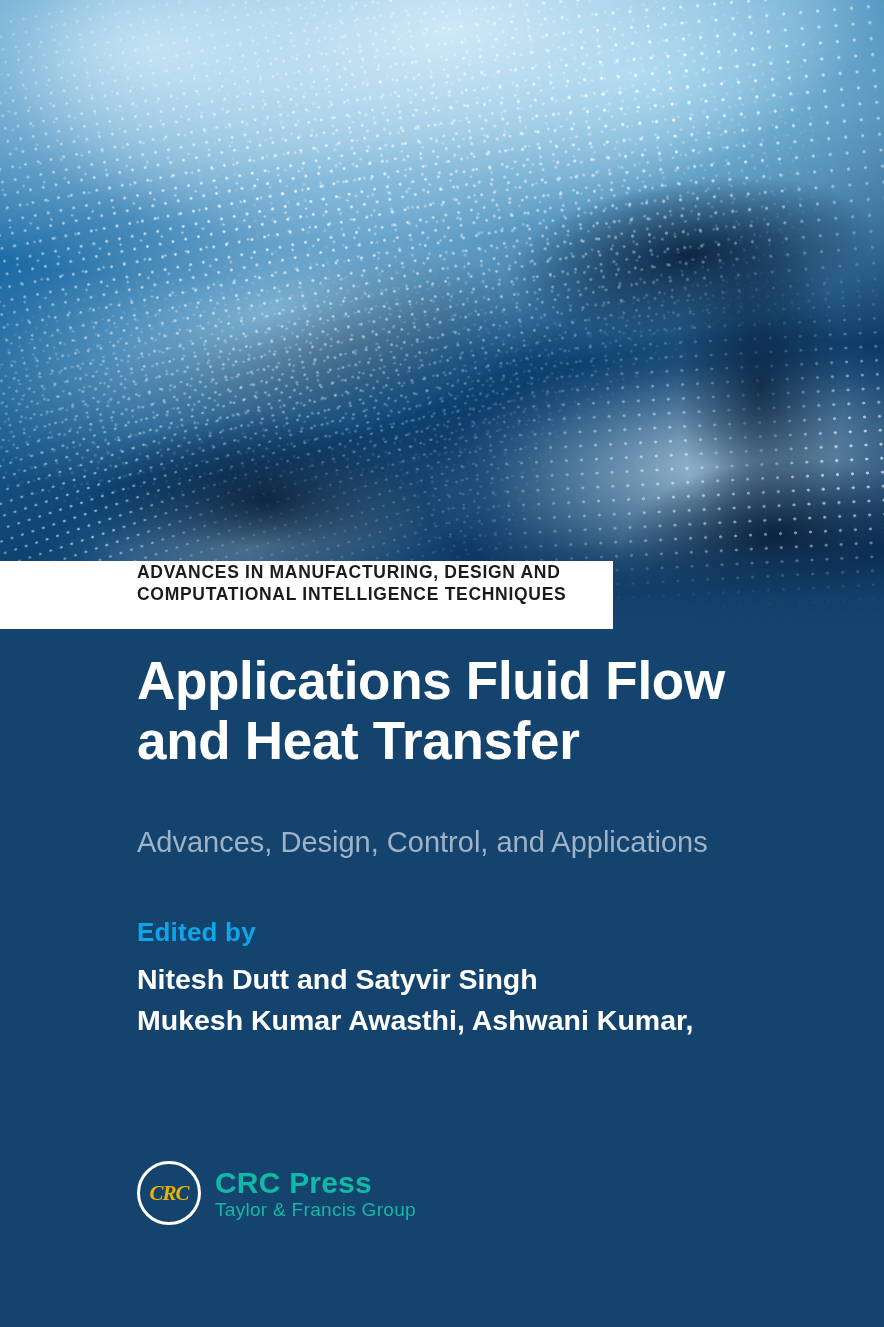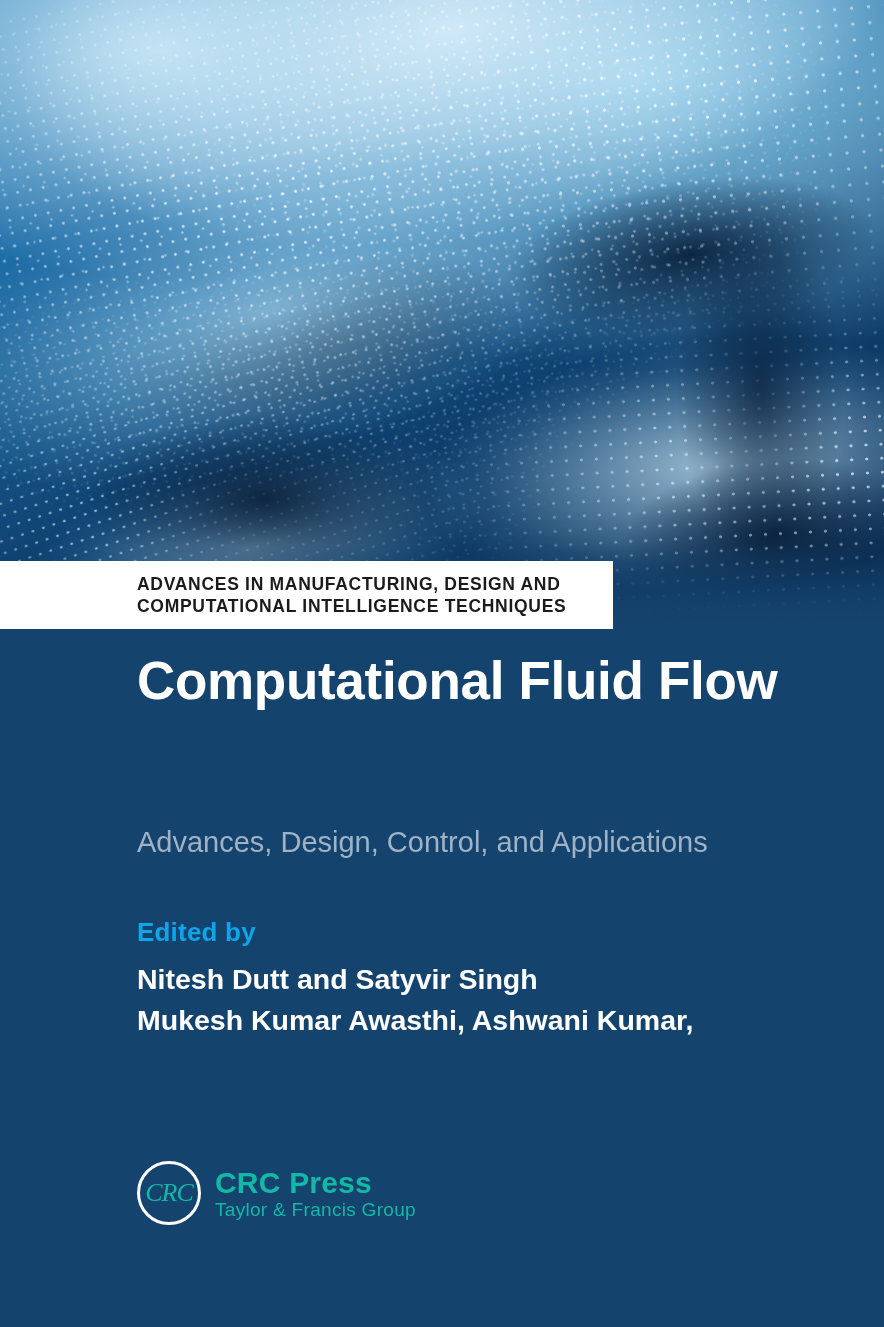--- a/index.html
+++ b/index.html
@@ -139,21 +139,20 @@
   
   .series-banner {
     position: absolute;
     left: 0;
     top: 561px;
     width: 613px;
     height: 68px;
     background: #ffffff;
     display: flex;
     flex-direction: column;
-    justify-content: center;
     padding-left: 137px;
     box-sizing: border-box;
   }
   .series-line {
     color: #1b1b1b;
     font-size: 17.5px;
     font-weight: bold;
     letter-spacing: 0.7px;
     line-height: 22px;
     text-transform: uppercase;
@@ -225,25 +224,25 @@
     width: 64px;
     height: 64px;
     border-radius: 50%;
     border: 3.5px solid #ffffff;
     display: flex;
     align-items: center;
     justify-content: center;
     box-sizing: border-box;
   }
   .crc-mark span {
-    color: #14b8a6;
+    color: #eab308;
     font-family: "Liberation Serif", serif;
     font-style: italic;
-    font-weight: normal;
-    font-size: 26px;
+    font-weight: bold;
+    font-size: 21px;
     letter-spacing: -1px;
   }
   .pub-text {
     display: flex;
     flex-direction: column;
     justify-content: center;
   }
   .pub-name {
     color: #14b8a6;
     font-size: 30px;
@@ -279,21 +278,22 @@
   </div>
 
   <div class="series-banner">
     <div class="series-line">ADVANCES IN MANUFACTURING, DESIGN AND</div>
     <div class="series-line">COMPUTATIONAL INTELLIGENCE TECHNIQUES</div>
   </div>
 
   <div class="lower">
 
     <div class="title">
-      <div>Computational Fluid Flow</div>
+      <div>Applications Fluid Flow</div>
+      <div>and Heat Transfer</div>
     </div>
 
     <div class="subtitle">Advances, Design, Control, and Applications</div>
 
     <div class="edited-by">Edited by</div>
 
     <div class="editors">
       <div>Nitesh Dutt and Satyvir Singh</div>
       <div>Mukesh Kumar Awasthi, Ashwani Kumar,</div>
     </div>

